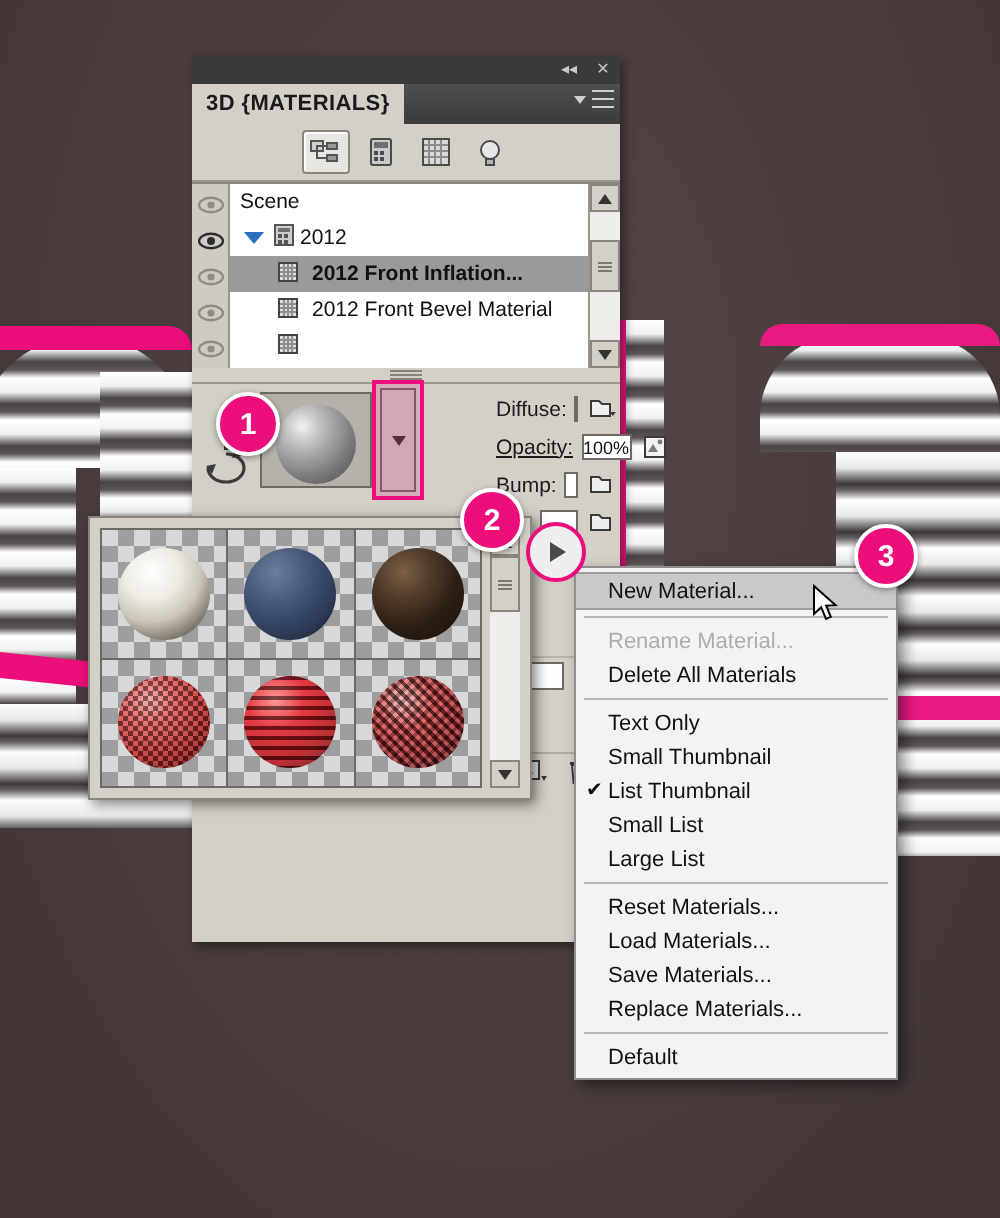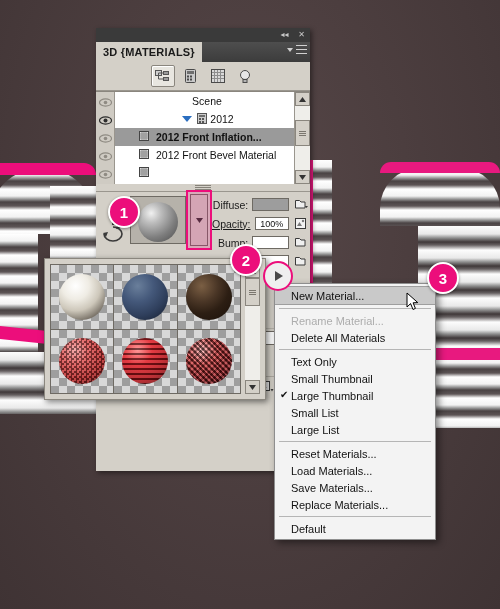--- a/index.html
+++ b/index.html
@@ -47,37 +47,37 @@
   .tbtn{width:22px;height:20px;display:flex;align-items:center;justify-content:center;border-radius:2px;}
   .tbtn.on{background:#e8e6e0;border:1px solid #8a867e;box-shadow:inset 1px 1px 0 #fff;}
 
   
   .listwrap{display:flex;height:92px;background:#fff;border-top:1px solid #8a867e;}
   .eyecol{width:18px;background:#cfcbc3;border-right:1px solid #9a968e;padding-top:1px;}
   .eyecell{height:18px;display:flex;align-items:center;justify-content:center;}
   .listcol{flex:1;background:#fff;position:relative;overflow:hidden;}
   .lrow{height:18px;display:flex;align-items:center;font-size:10.5px;color:#111;padding-left:3px;gap:3px;}
   .lrow.sel{background:#9a9a9a;font-weight:bold;}
-  .lrow.ind1{padding-left:5px;justify-content:center;}
+  .lrow.ind1{padding-left:5px;}
   .lrow.ind2{padding-left:24px;}
   .sbar{width:15px;background:#d4d0c8;border-left:1px solid #9a968e;display:flex;flex-direction:column;}
   .sarrow{height:14px;background:#d4d0c8;border:1px solid #8a867e;box-sizing:border-box;
     display:flex;align-items:center;justify-content:center;}
   .strack{flex:1;background:#efeeea;position:relative;}
   .sthumb{position:absolute;left:0;right:0;top:14px;height:26px;background:#d4d0c8;
     border:1px solid #8a867e;box-sizing:border-box;display:flex;align-items:center;justify-content:center;}
   .gripline{width:7px;height:1px;background:#7b776f;margin:1px 0;}
 
   .gripbar{height:7px;background:#d4d0c8;display:flex;align-items:center;justify-content:center;
     border-bottom:1px solid #9a968e;}
   .gripbar b{display:block;width:16px;height:1px;background:#86827a;margin:1px 0;}
 
   
   .props{position:relative;background:#d4d0c8;padding:4px 0 0 0;}
-  .proprow{display:flex;align-items:center;height:17px;margin-bottom:2px;}
+  .proprow{display:flex;align-items:center;height:17px;margin-bottom:2px;padding-left:36px;}
   .plabel{width:60px;text-align:right;font-size:10.5px;color:#1b1b1b;padding-right:4px;}
   .swatch{width:48px;height:13px;background:#9d9d9d;border:1px solid #6e6a63;box-sizing:border-box;}
   .field{width:48px;height:13px;background:#fff;border:1px solid #6e6a63;box-sizing:border-box;
     font-size:9px;color:#111;display:flex;align-items:center;justify-content:center;}
   .ficon{width:15px;height:14px;margin-left:6px;display:flex;align-items:center;}
 
   .previewbox{position:absolute;left:34px;top:4px;width:56px;height:48px;background:#b6b2aa;
     border:1px solid #6e6a63;box-sizing:border-box;overflow:hidden;}
   .sphere{position:absolute;left:7px;top:5px;width:40px;height:40px;border-radius:50%;
     background:radial-gradient(circle at 33% 28%, #f1f1f1 0%, #bdbdbd 25%, #7e7e7e 62%, #4a4a4a 100%);}
@@ -99,21 +99,21 @@
   .pickinner{display:flex;height:100%;}
   .grid{flex:1;display:grid;grid-template-columns:repeat(3,1fr);grid-template-rows:repeat(2,1fr);
     border:1px solid #6e6a63;background:#6e6a63;gap:1px;box-sizing:border-box;}
   .cell{background:
       repeating-conic-gradient(#9e9e9e 0% 25%, #d8d8d8 0% 50%) 0 0/16px 16px;
     display:flex;align-items:center;justify-content:center;position:relative;}
   .msphere{width:46px;height:46px;border-radius:50%;}
   .pscroll{width:15px;margin-left:4px;display:flex;flex-direction:column;background:#d4d0c8;}
 
   
-  #ctxmenu{position:absolute;left:274px;top:283px;width:160px;background:#f3f3f3;
+  #ctxmenu{position:absolute;left:287px;top:283px;width:160px;background:#f3f3f3;
     border:1px solid #8e8e8e;box-shadow:3px 3px 7px rgba(0,0,0,.45);padding:2px 0;}
   .mi{height:17px;display:flex;align-items:center;font-size:11px;color:#121212;padding-left:16px;
     position:relative;font-family:"Liberation Sans",sans-serif;}
   .mi.hl{background:#c9c9c9;border-top:1px solid #9e9e9e;border-bottom:1px solid #9e9e9e;}
   .mi.dis{color:#adadad;}
   .msep{height:1px;background:#b5b5b5;margin:3px 4px;}
   .chk{position:absolute;left:5px;top:2px;font-size:10px;color:#111;}
 
   
   .badge{position:absolute;border-radius:50%;background:#ec0e7b;border:2px solid #fff;
@@ -503,21 +503,21 @@
     </div>
     <div class="msep"></div>
     <div class="mi">
       <span>Text Only</span>
     </div>
     <div class="mi">
       <span>Small Thumbnail</span>
     </div>
     <div class="mi">
       <span class="chk">✔</span>
-      <span>Large Thumbnail</span>
+      <span>List Thumbnail</span>
     </div>
     <div class="mi">
       <span>Small List</span>
     </div>
     <div class="mi">
       <span>Large List</span>
     </div>
     <div class="msep"></div>
     <div class="mi">
       <span>Reset Materials...</span>

